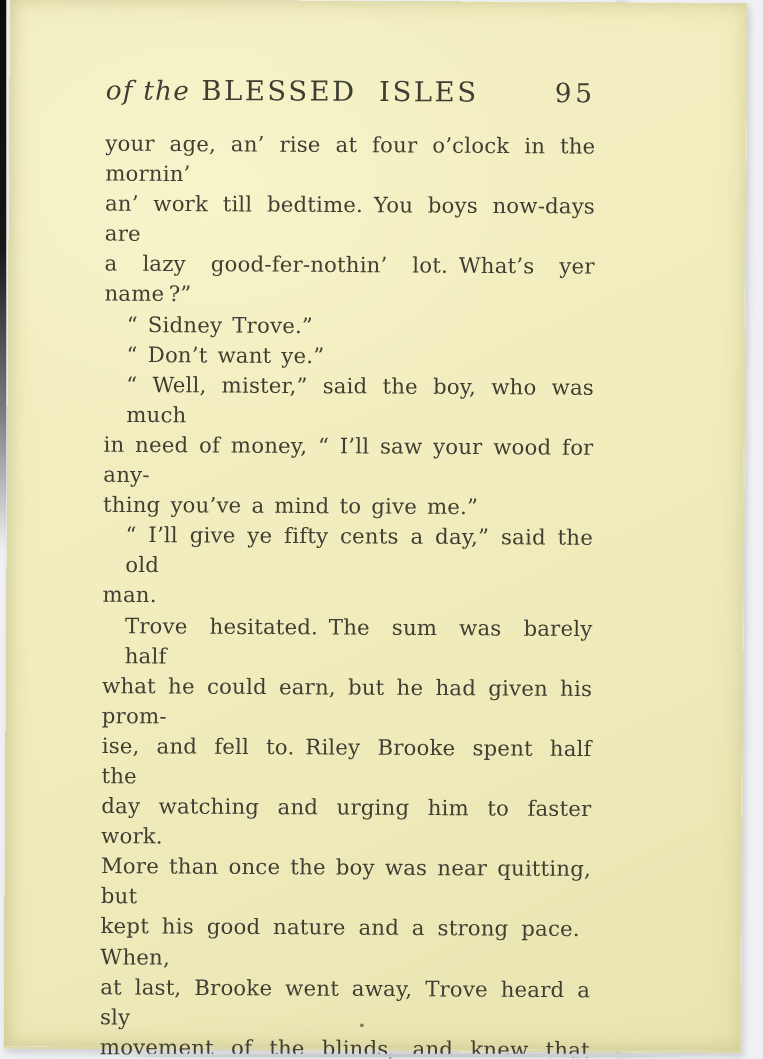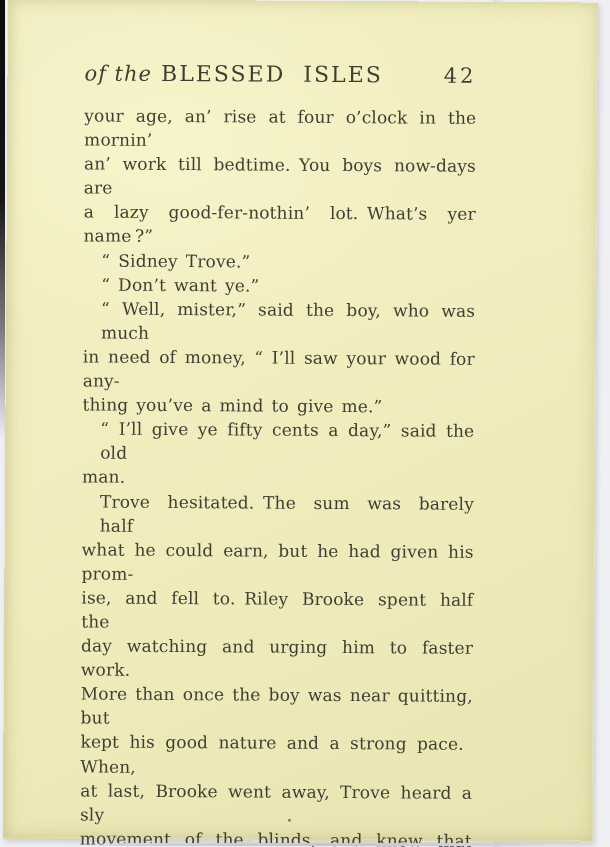--- a/index.html
+++ b/index.html
@@ -107,21 +107,21 @@
 
 <div class="scan">
   <div class="left-black-strip"></div>
   <div class="right-strip"></div>
 
   <div class="page">
     <div class="header">
       <div>
         <span class="ht-italic">of the</span><span class="ht-caps">BLESSED ISLES</span>
       </div>
-      <span class="pagenum">42</span>
+      <span class="pagenum">95</span>
     </div>
 
     <div class="text-block" id="text-block">
         <div class="line j">your age, an’ rise at four o’clock in the mornin’</div>
         <div class="line j">an’ work till bedtime. You boys now-days are</div>
         <div class="line j">a lazy good-fer-nothin’ lot. What’s yer name ?”</div>
         <div class="line ind">“ Sidney Trove.”</div>
         <div class="line ind">“ Don’t want ye.”</div>
         <div class="line j ind">“ Well, mister,” said the boy, who was much</div>
         <div class="line j">in need of money, “ I’ll saw your wood for any-</div>

